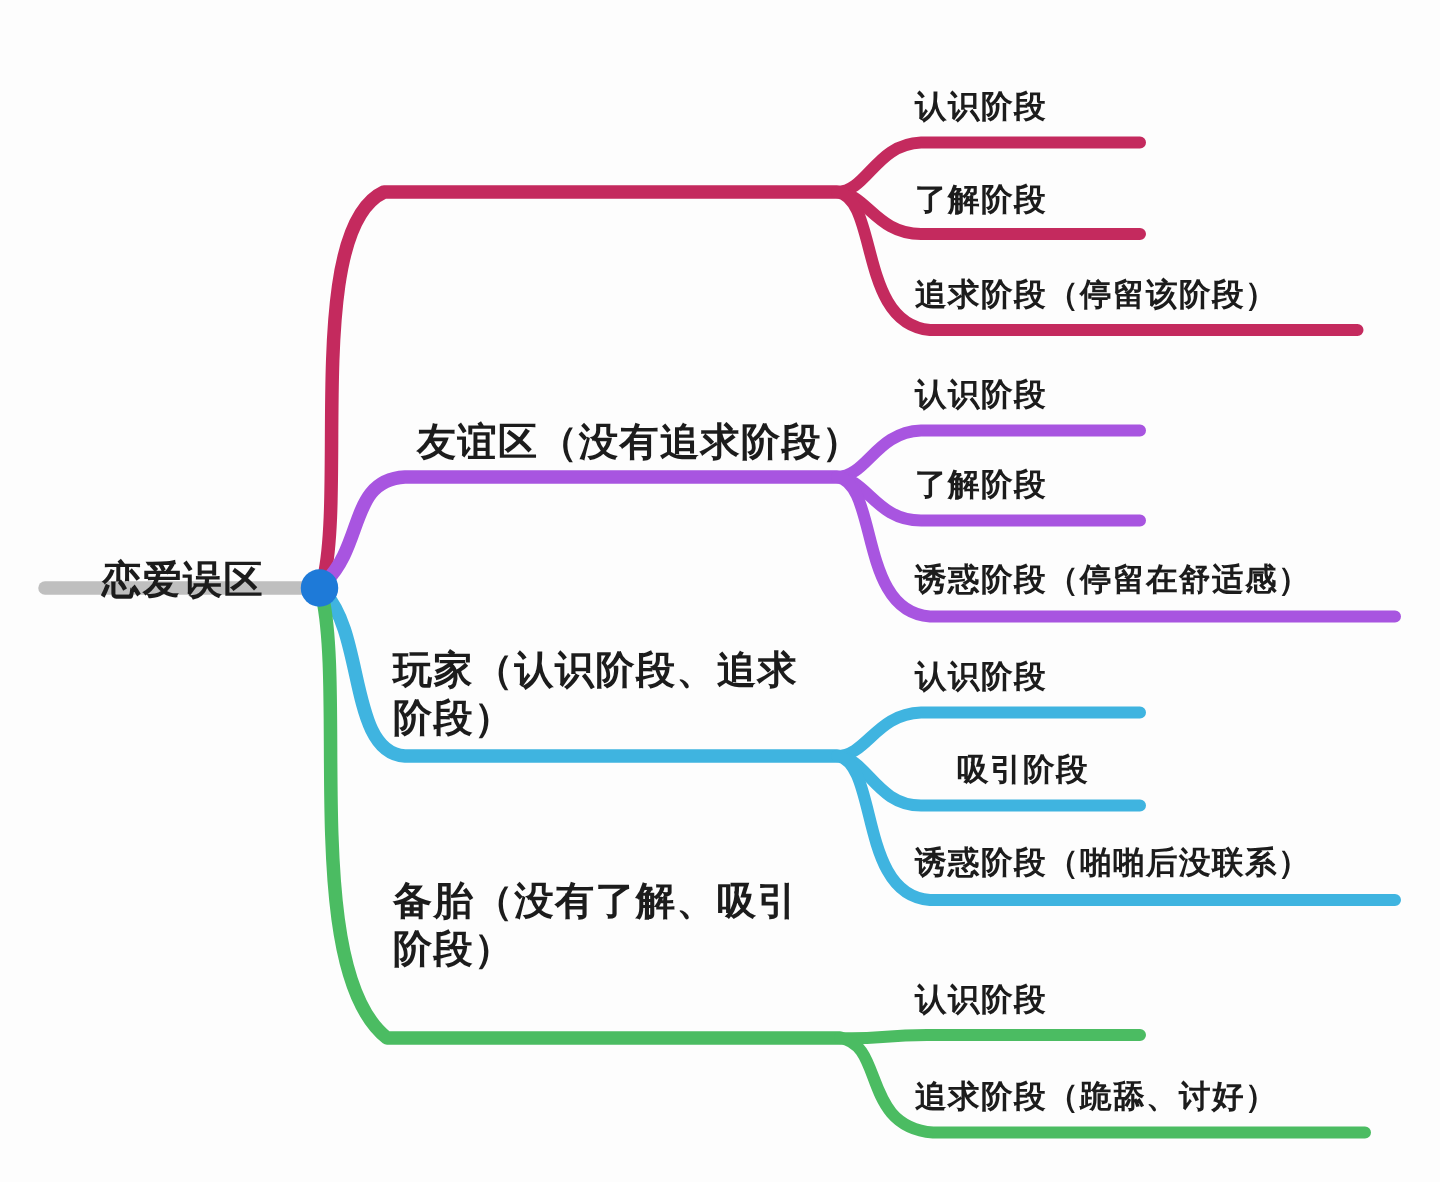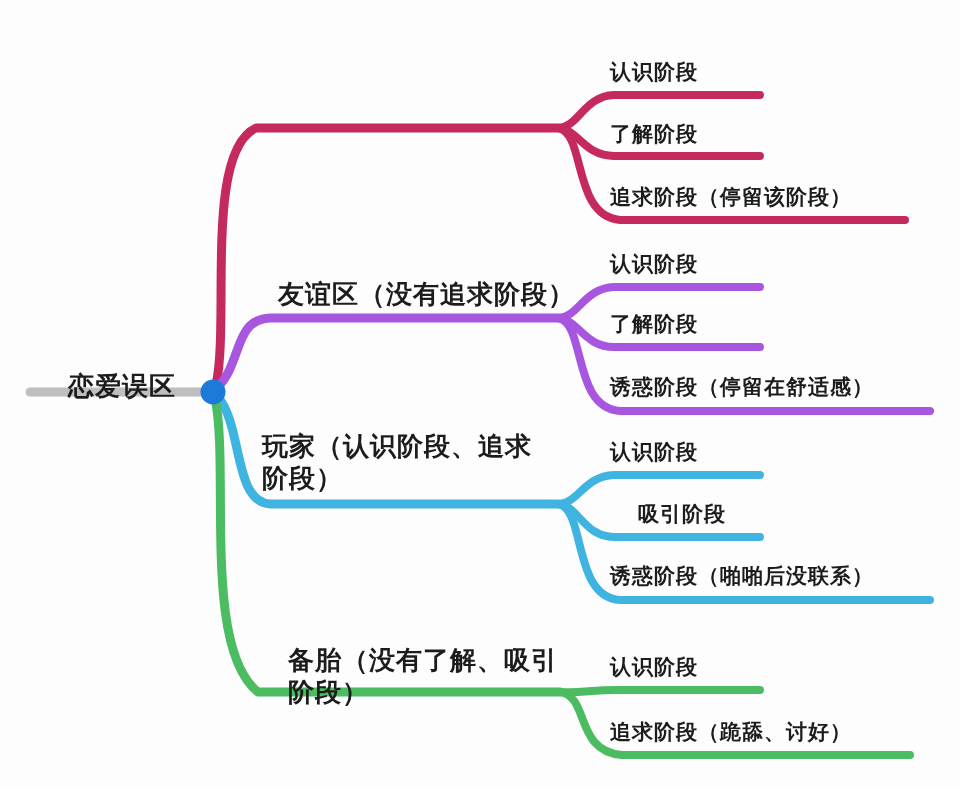--- a/index.html
+++ b/index.html
@@ -83,17 +83,17 @@
   <div class="label" style="left:278px; top:278px;">友谊区（没有追求阶段）</div>
   <div class="label child" style="left:610px; top:248px;">认识阶段</div>
   <div class="label child" style="left:610px; top:308px;">了解阶段</div>
   <div class="label child" style="left:610px; top:371px;">诱惑阶段（停留在舒适感）</div>
 
   <div class="label wrap" style="left:262px; top:430px;">玩家（认识阶段、追求阶段）</div>
   <div class="label child" style="left:610px; top:436px;">认识阶段</div>
   <div class="label child" style="left:638px; top:498px;">吸引阶段</div>
   <div class="label child" style="left:610px; top:560px;">诱惑阶段（啪啪后没联系）</div>
 
-  <div class="label wrap" style="left:262px; top:644px;margin-left:26px;">备胎（没有了解、吸引阶段）</div>
+  <div class="label wrap" style="left:262px; top:584px;">备胎（没有了解、吸引阶段）</div>
   <div class="label child" style="left:610px; top:651px;">认识阶段</div>
   <div class="label child" style="left:610px; top:716px;">追求阶段（跪舔、讨好）</div>
 
 </div>
 
 </body></html>

